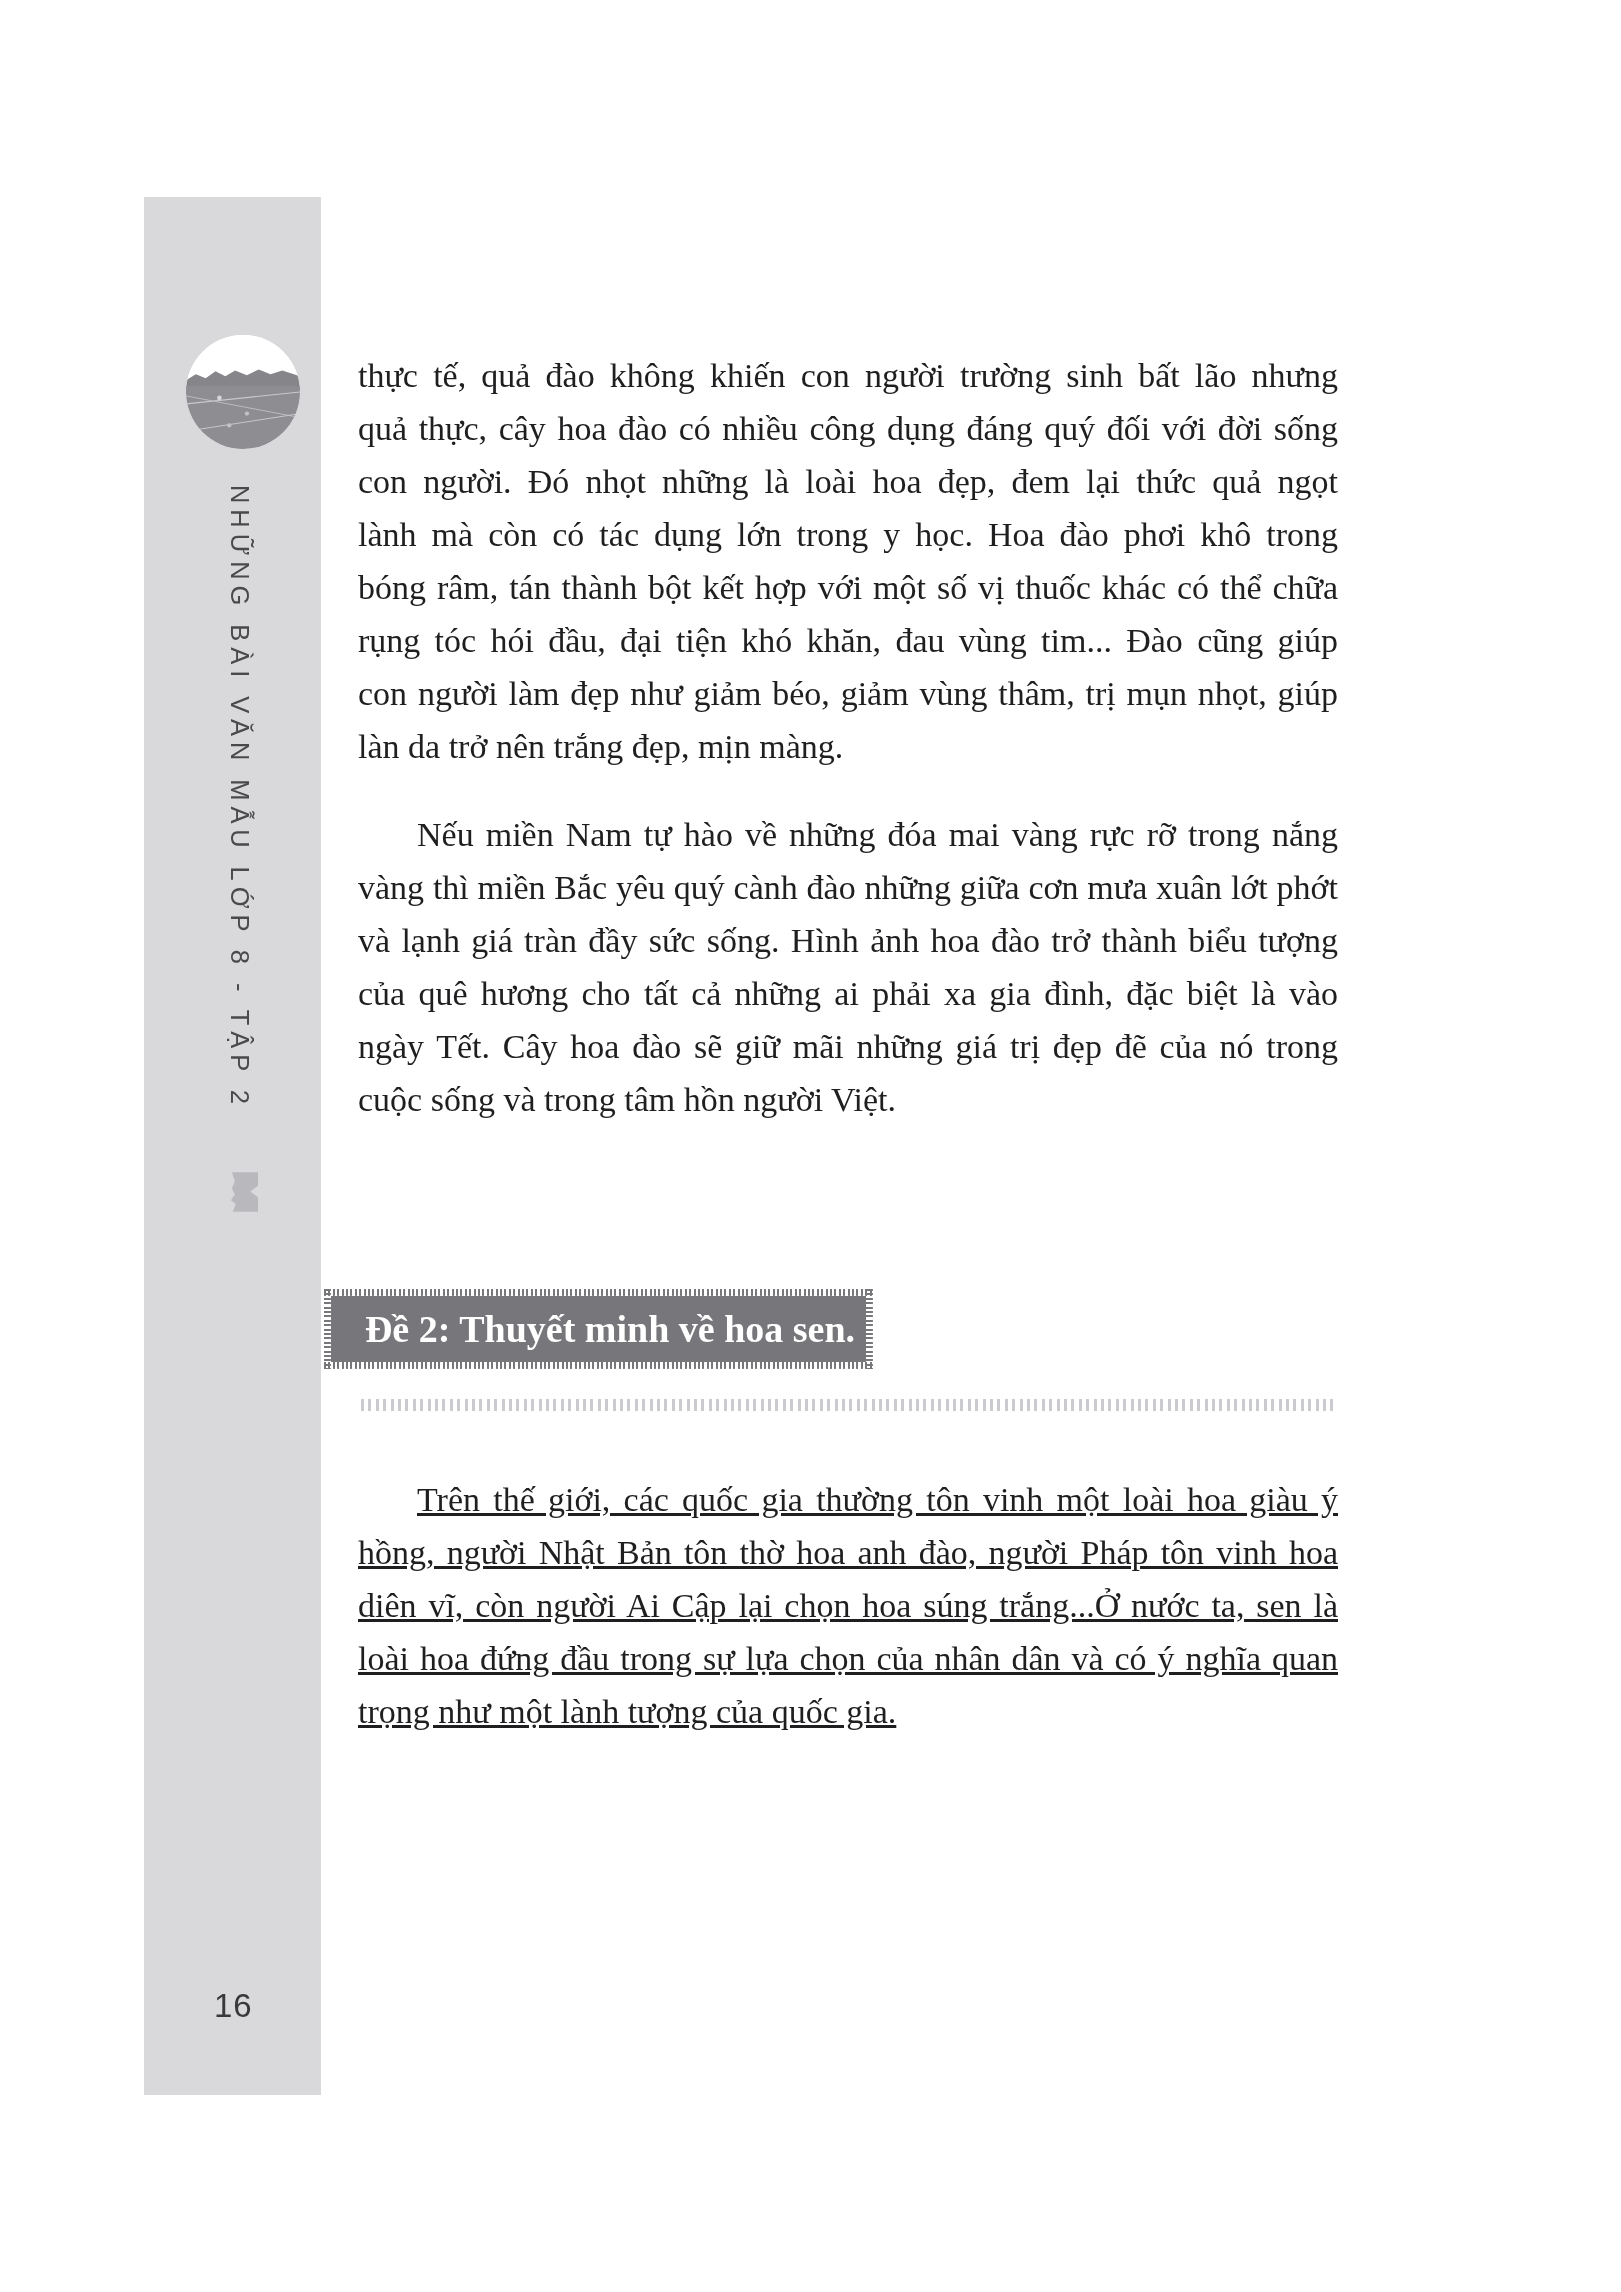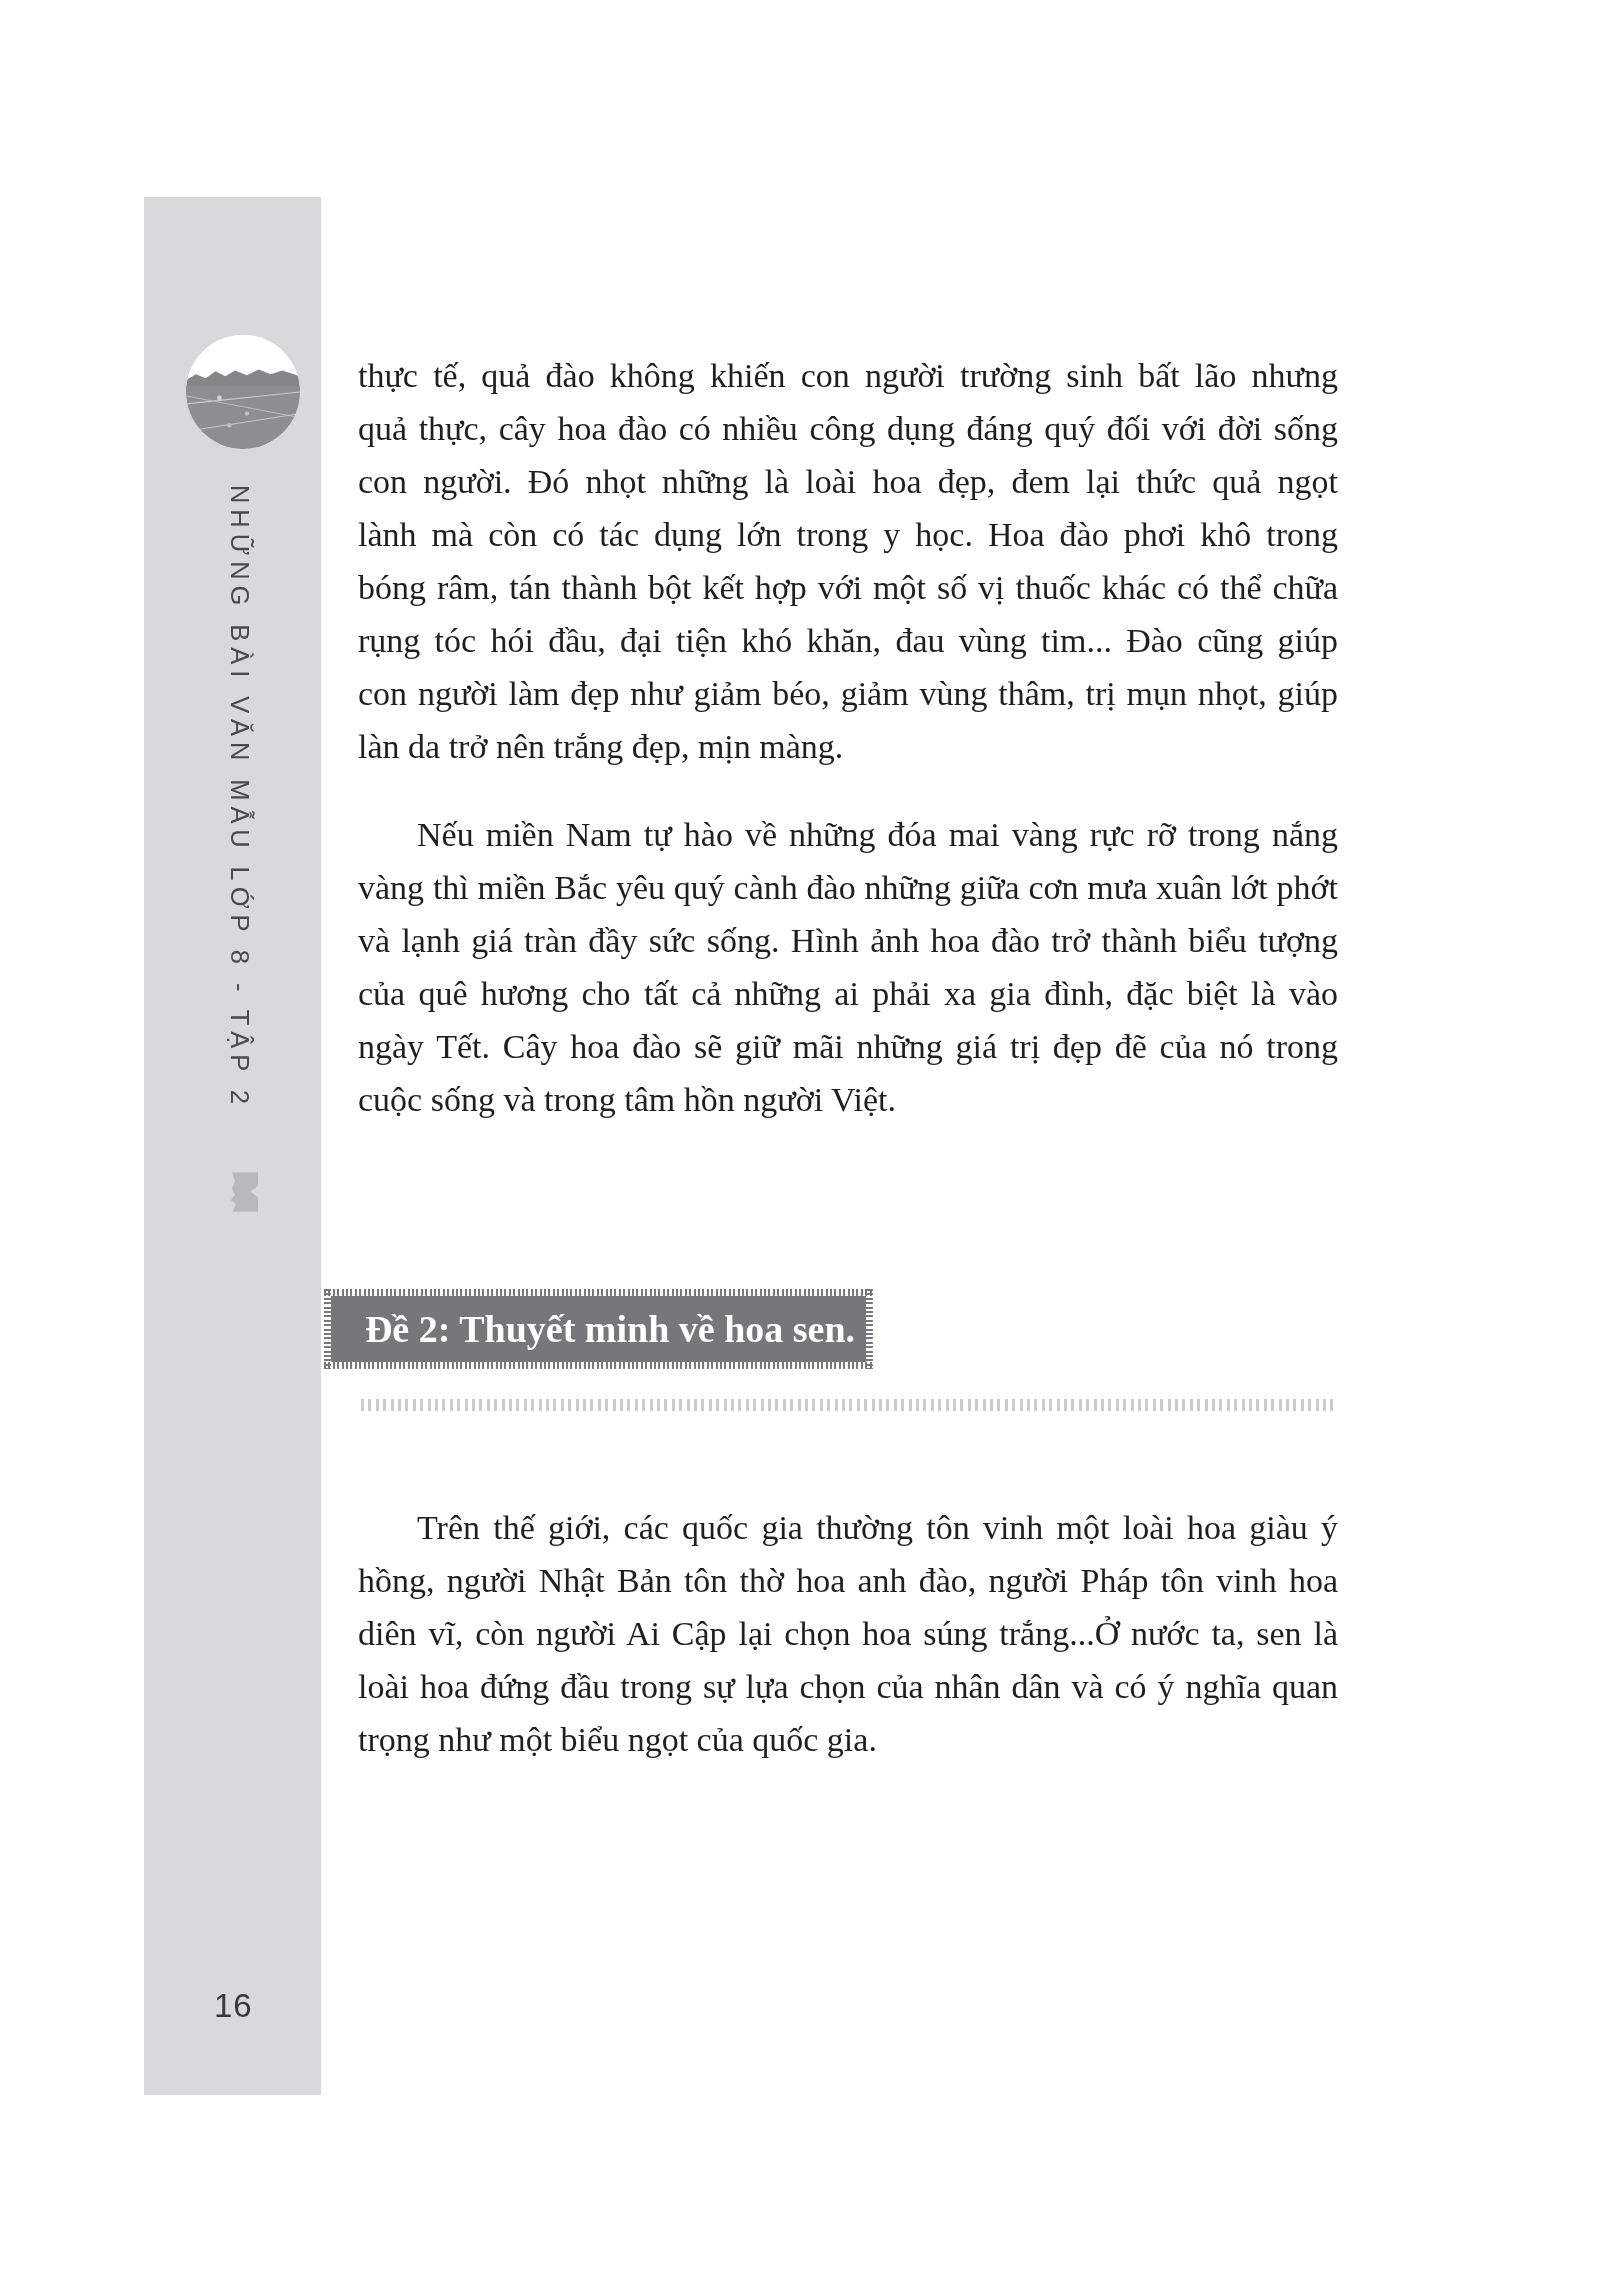--- a/index.html
+++ b/index.html
@@ -57,21 +57,21 @@
     background:var(--section-box-bg,#77777b);
     color:var(--section-box-text,#ffffff);
     font-family:Liberation Serif, serif;font-weight:bold;font-size:38px;
     padding-left:34px;white-space:nowrap;
   }
   
   .separator{
     margin-top:30px;margin-left:2.9px;width:974px;height:12.7px;
     background:repeating-linear-gradient(90deg,var(--separator-tick,#cbcbcf) 0 2.9px,transparent 2.9px 7.4px);
   }
-  .para-3{margin-top:90px;}
+  .para-3{margin-top:62px;text-decoration:underline;}
 </style>
 </head>
 <body>
 
 <div class="sidebar">
   <div class="photo-circle">
     <svg viewBox="0 0 116 116">
       <rect x="0" y="0" width="116" height="116" fill="#ffffff"></rect>
       <path d="M0,46 L10,40 L20,44 L30,37 L40,42 L50,36 L62,41 L74,35 L86,40 L98,36 L116,42 L116,56 L0,56 Z" fill="#86868a"></path>
       <rect x="0" y="52" width="116" height="64" fill="#8e8e92"></rect>
@@ -119,17 +119,17 @@
     <div class="section-box">Đề 2: Thuyết minh về hoa sen.</div>
   </div>
 
   <div class="separator"></div>
 
   <div class="para para-3 indented">
       <div class="text-line">Trên thế giới, các quốc gia thường tôn vinh một loài hoa giàu ý</div>
       <div class="text-line">hồng, người Nhật Bản tôn thờ hoa anh đào, người Pháp tôn vinh hoa</div>
       <div class="text-line">diên vĩ, còn người Ai Cập lại chọn hoa súng trắng...Ở nước ta, sen là</div>
       <div class="text-line">loài hoa đứng đầu trong sự lựa chọn của nhân dân và có ý nghĩa quan</div>
-      <div class="text-line last">trọng như một biểu ngọt của quốc gia.</div>
+      <div class="text-line last">trọng như một lành tượng của quốc gia.</div>
     </div>
 
 </div>
 
 
 </body></html>

